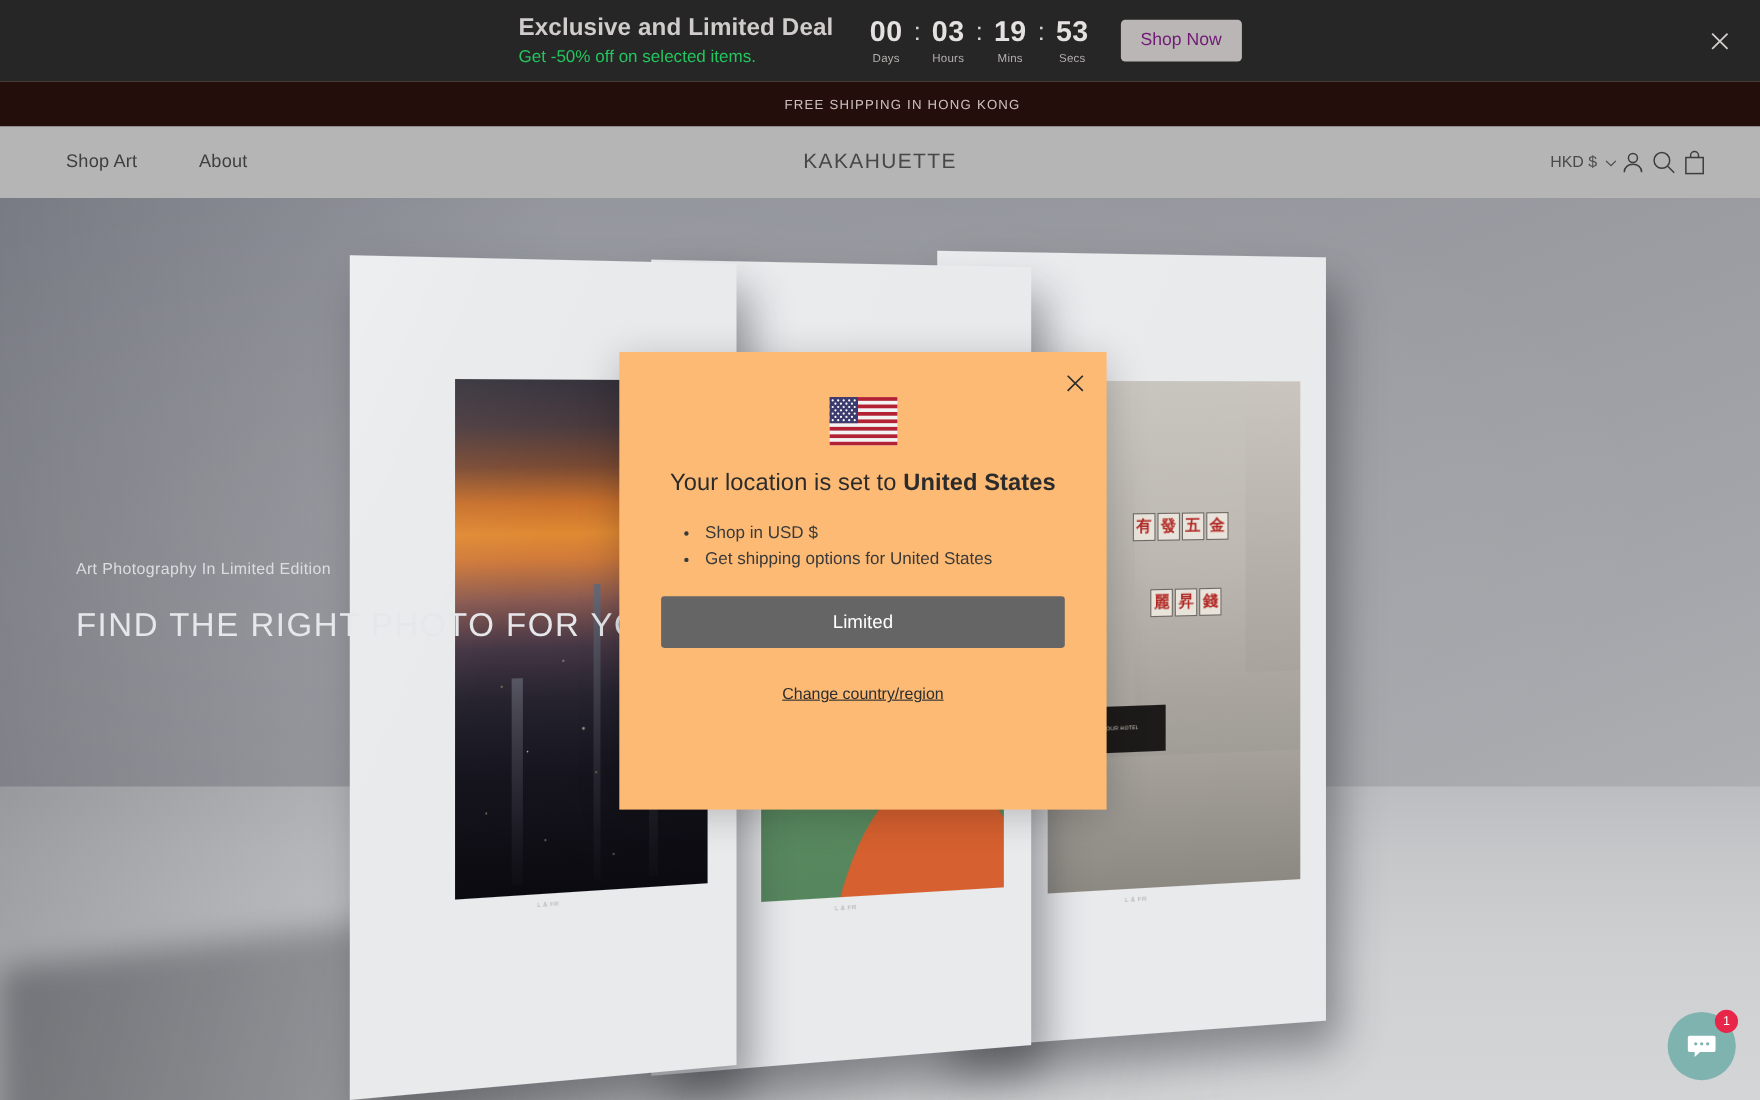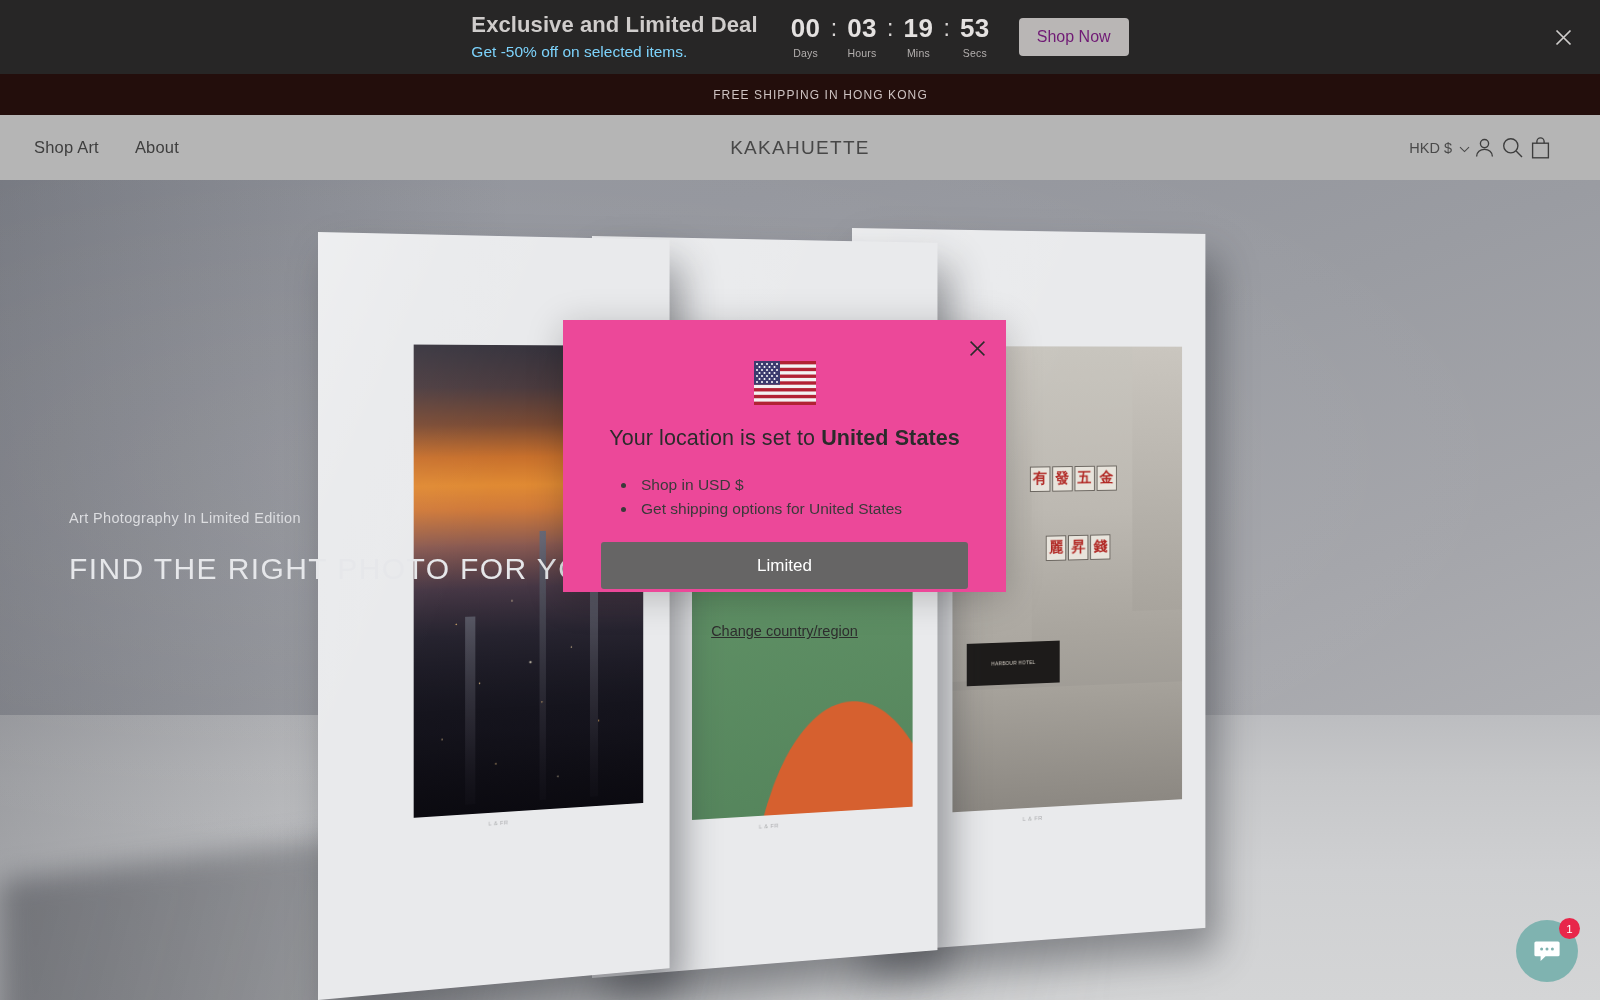--- a/index.html
+++ b/index.html
@@ -14,21 +14,21 @@
   #promo-banner{
     position:absolute; left:0; top:0; width:1600px; height:74px;
     background:#272626; display:flex; align-items:center; justify-content:center;
   }
   .promo-inner{ display:flex; align-items:center; gap:22px; }
   .promo-text{ text-align:left; padding-right:4px; }
   .promo-title{
     font-size:22px; font-weight:700; color:#cfcccb; letter-spacing:.1px;
     line-height:1.22;
   }
-  .promo-sub{ font-size:15.5px; color:#7dd3fc; line-height:1.3; margin-top:3px; }
+  .promo-sub{ font-size:15.5px; color:#22c55e; line-height:1.3; margin-top:3px; }
   .countdown{ display:flex; align-items:flex-start; gap:0; }
   .cd-group{ display:flex; flex-direction:column; align-items:center; width:44px; }
   .cd-num{ font-size:26px; font-weight:700; color:#e4e1e0; line-height:1.05; letter-spacing:.4px;}
   .cd-lbl{ font-size:10.5px; color:#b3afae; margin-top:5px; letter-spacing:.2px;}
   .cd-colon{ font-size:23px; color:#d8d5d4; font-weight:400; padding:0 3px; line-height:1.15; }
   #shop-now-button{
     background:#b9b6b5; color:#701a75; border:none; border-radius:4px;
     font-family:"Liberation Sans", sans-serif;
     font-size:16px; padding:10px 18px; cursor:pointer; white-space:nowrap;
   }
@@ -46,21 +46,21 @@
   }
   #shipping-bar .txt{
     font-size:12px; color:#cdc2c1; letter-spacing:1.1px;
   }
 
   
   #site-header{
     position:absolute; left:0; top:115px; width:1600px; height:65px;
     background:#b5b5b5; display:flex; align-items:center;
   }
-  #main-nav{ display:flex; gap:36px; padding-left:34px; }
+  #main-nav{ display:flex; gap:56px; padding-left:60px; }
   #main-nav a{
     font-size:16.5px; color:#3e3e3e; text-decoration:none; cursor:pointer;
     letter-spacing:.2px;
   }
   #brand-logo{
     position:absolute; left:0; right:0; text-align:center;
     font-size:19px; letter-spacing:1.3px; color:#474747; pointer-events:none;
   }
   #header-actions{
     margin-left:auto; display:flex; align-items:center; padding-right:46px;
@@ -236,22 +236,22 @@
     background:#5f8d8c; color:#eef3f2; border:none;
     font-family:"Liberation Sans", sans-serif;
     font-size:13px; letter-spacing:2.6px; padding:19px 30px; cursor:pointer;
   }
 
   
   #modal-overlay{
     position:absolute; inset:0; z-index:50;
   }
   #location-modal{
-    position:absolute; left:563px; top:320px; width:443px; height:272px;
-    background:#ec4899; z-index:51;
+    position:absolute; left:563px; top:320px; width:443px; height:416px;
+    background:#fdba74; z-index:51;
     box-shadow:0 6px 34px rgba(0,0,0,.22);
   }
   #modal-close{
     position:absolute; right:14px; top:13px; width:30px; height:30px;
     background:none; border:none; cursor:pointer;
     display:flex; align-items:center; justify-content:center;
   }
   #modal-flag{
     margin:41px auto 0; width:62px; height:44px; display:block;
   }

